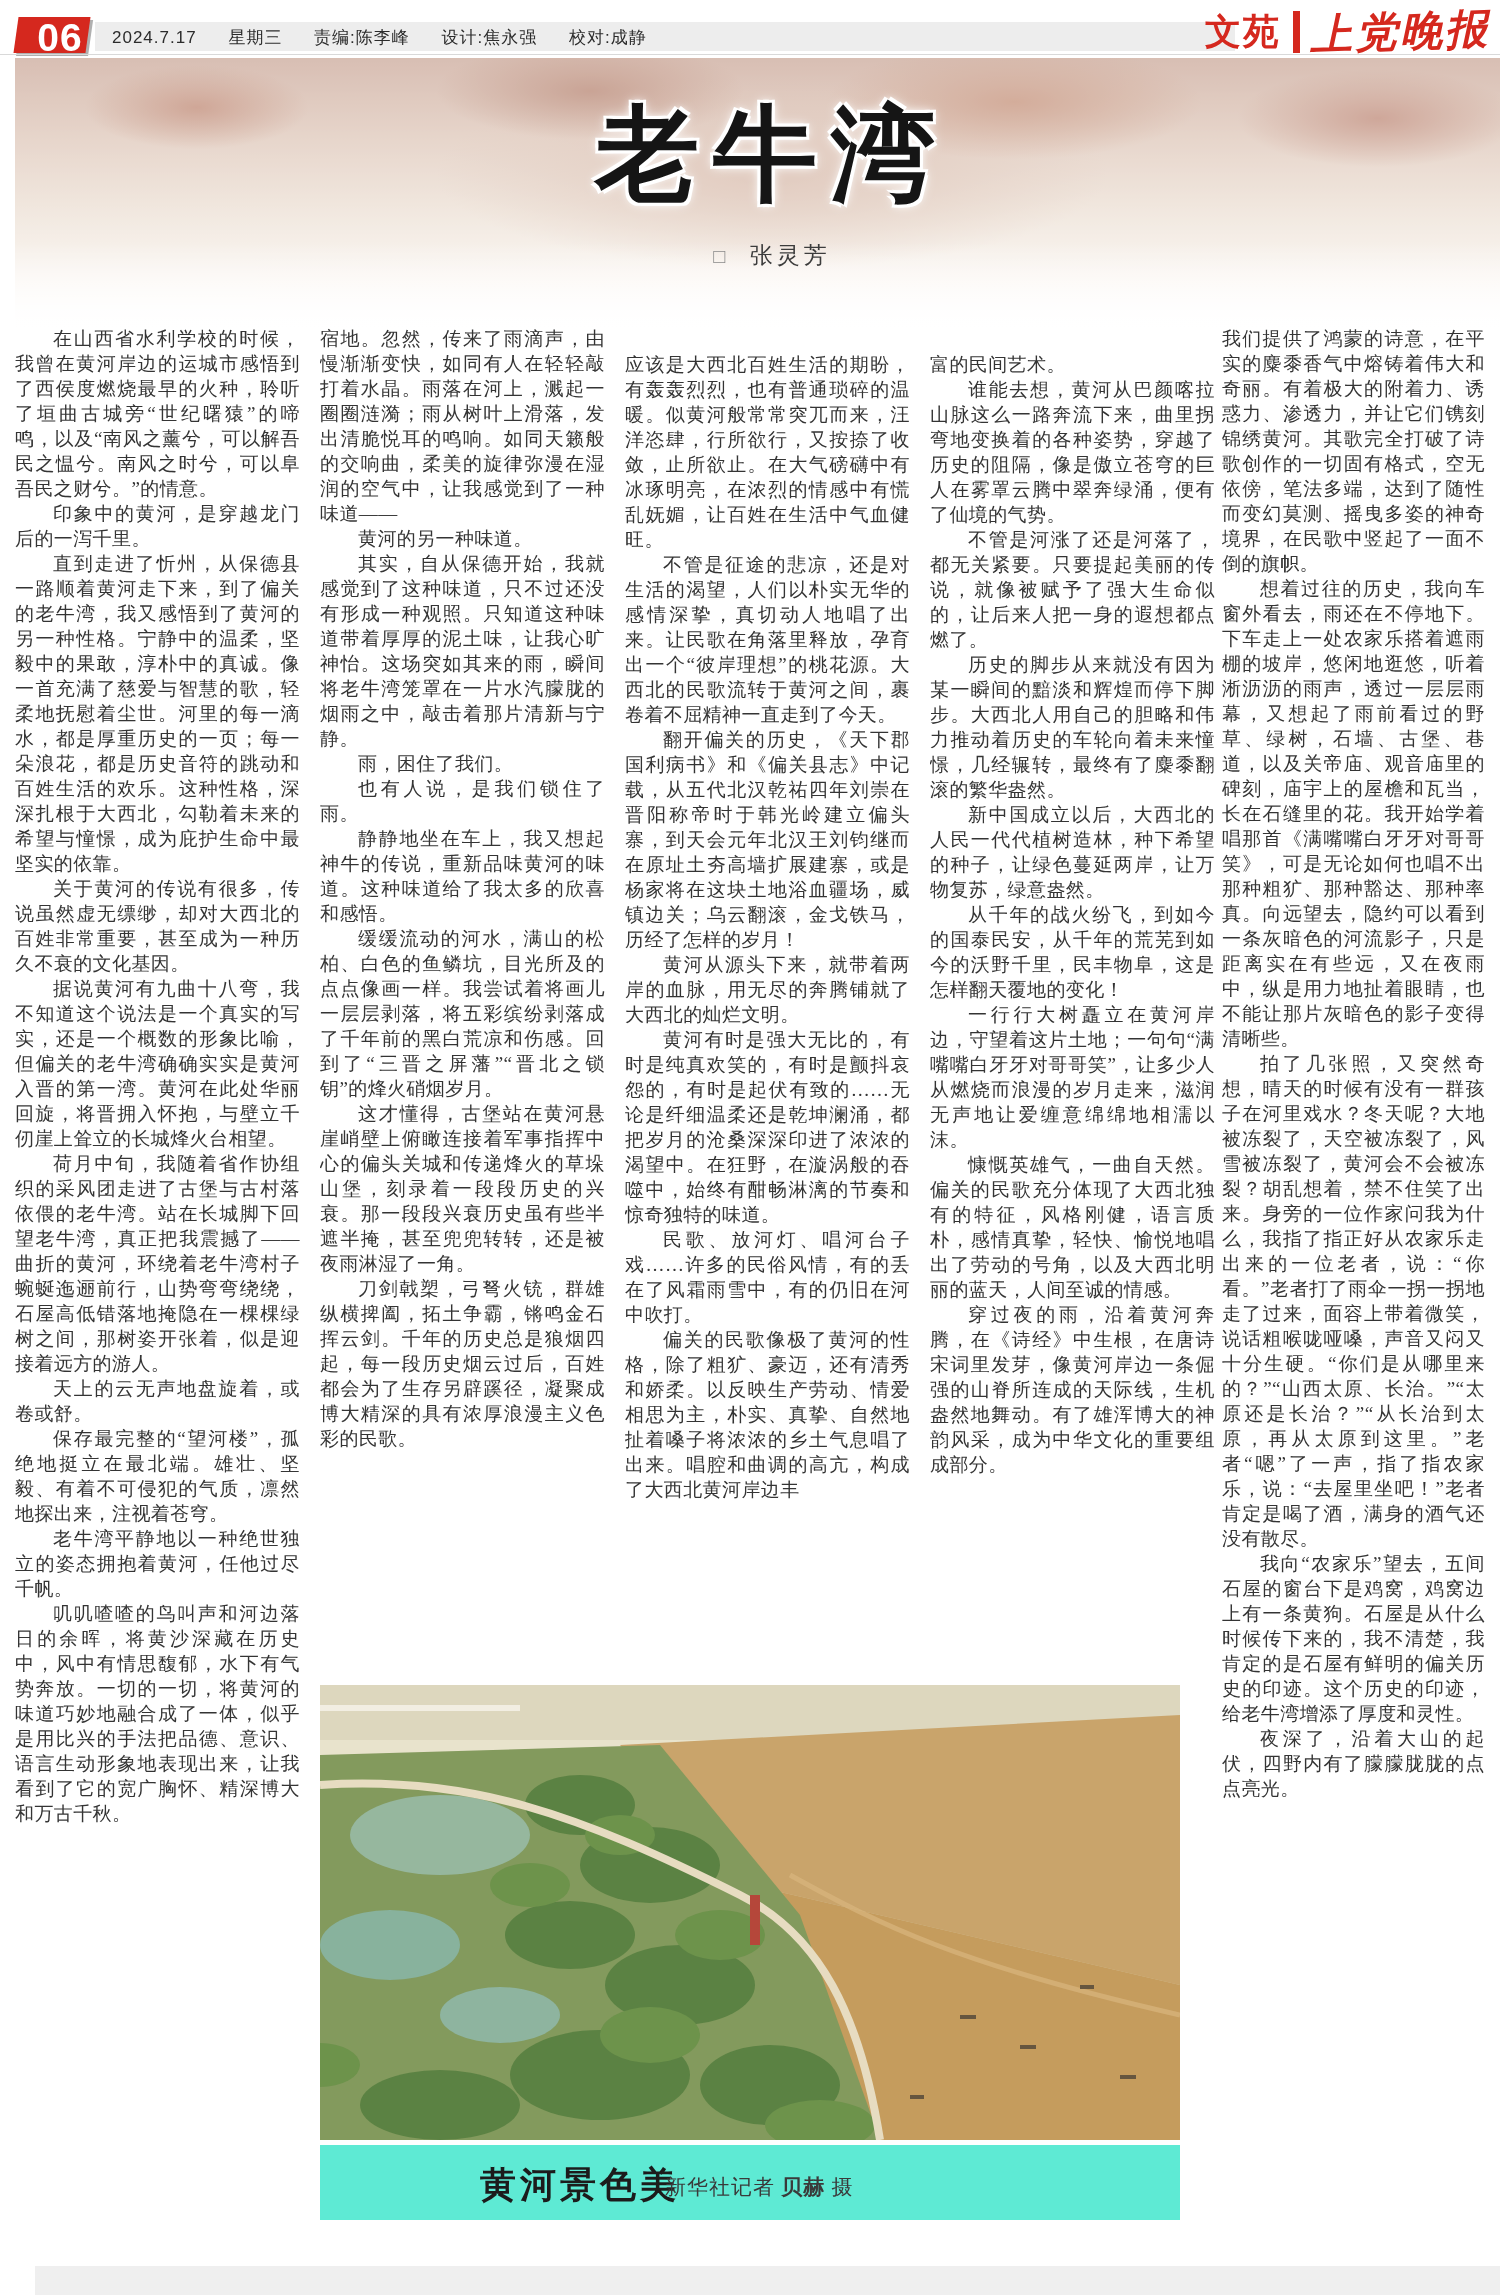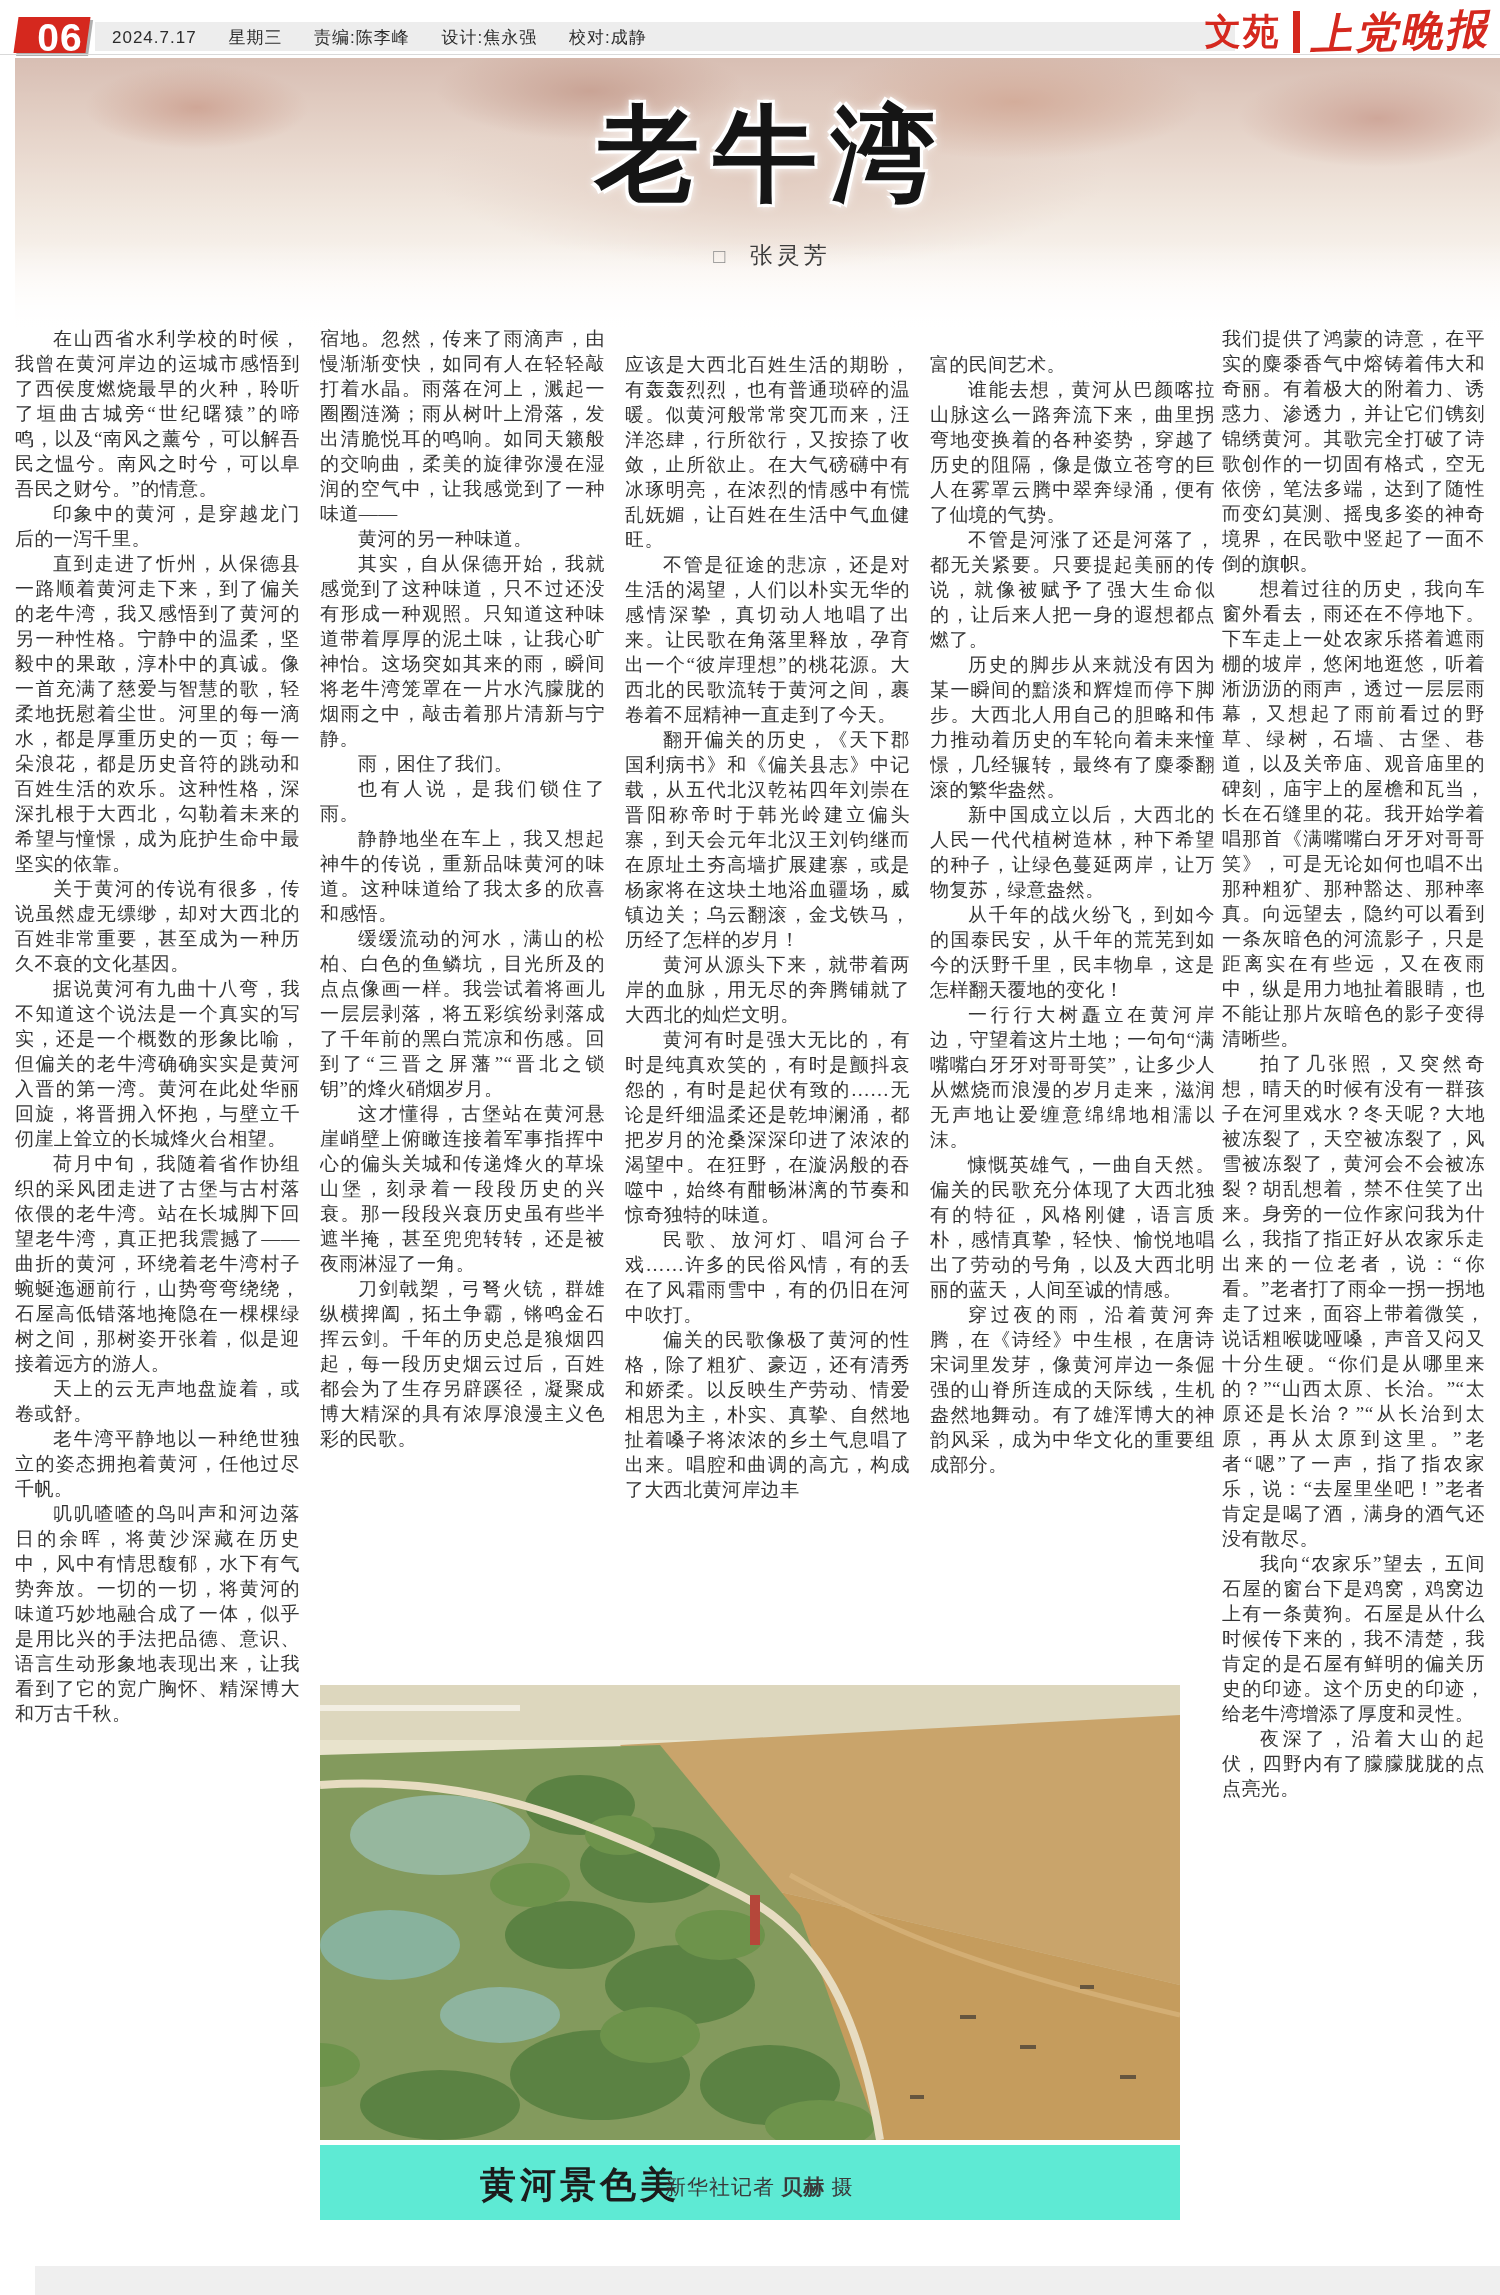--- a/index.html
+++ b/index.html
@@ -93,20 +93,21 @@
   </div>
 
   <div class="col" id="col0">
       <p>在山西省水利学校的时候，我曾在黄河岸边的运城市感悟到了西侯度燃烧最早的火种，聆听了垣曲古城旁“世纪曙猿”的啼鸣，以及“南风之薰兮，可以解吾民之愠兮。南风之时兮，可以阜吾民之财兮。”的情意。</p>
       <p>印象中的黄河，是穿越龙门后的一泻千里。</p>
       <p>直到走进了忻州，从保德县一路顺着黄河走下来，到了偏关的老牛湾，我又感悟到了黄河的另一种性格。宁静中的温柔，坚毅中的果敢，淳朴中的真诚。像一首充满了慈爱与智慧的歌，轻柔地抚慰着尘世。河里的每一滴水，都是厚重历史的一页；每一朵浪花，都是历史音符的跳动和百姓生活的欢乐。这种性格，深深扎根于大西北，勾勒着未来的希望与憧憬，成为庇护生命中最坚实的依靠。</p>
       <p>关于黄河的传说有很多，传说虽然虚无缥缈，却对大西北的百姓非常重要，甚至成为一种历久不衰的文化基因。</p>
       <p>据说黄河有九曲十八弯，我不知道这个说法是一个真实的写实，还是一个概数的形象比喻，但偏关的老牛湾确确实实是黄河入晋的第一湾。黄河在此处华丽回旋，将晋拥入怀抱，与壁立千仞崖上耸立的长城烽火台相望。</p>
       <p>荷月中旬，我随着省作协组织的采风团走进了古堡与古村落依偎的老牛湾。站在长城脚下回望老牛湾，真正把我震撼了——曲折的黄河，环绕着老牛湾村子蜿蜒迤逦前行，山势弯弯绕绕，石屋高低错落地掩隐在一棵棵绿树之间，那树姿开张着，似是迎接着远方的游人。</p>
       <p>天上的云无声地盘旋着，或卷或舒。</p>
+      <p>保存最完整的“望河楼”，孤绝地挺立在最北端。雄壮、坚毅、有着不可侵犯的气质，凛然地探出来，注视着苍穹。</p>
       <p>老牛湾平静地以一种绝世独立的姿态拥抱着黄河，任他过尽千帆。</p>
       <p>叽叽喳喳的鸟叫声和河边落日的余晖，将黄沙深藏在历史中，风中有情思馥郁，水下有气势奔放。一切的一切，将黄河的味道巧妙地融合成了一体，似乎是用比兴的手法把品德、意识、语言生动形象地表现出来，让我看到了它的宽广胸怀、精深博大和万古千秋。</p>
     </div>
   <div class="col" id="col1">
       <p class="cont">宿地。忽然，传来了雨滴声，由慢渐渐变快，如同有人在轻轻敲打着水晶。雨落在河上，溅起一圈圈涟漪；雨从树叶上滑落，发出清脆悦耳的鸣响。如同天籁般的交响曲，柔美的旋律弥漫在湿润的空气中，让我感觉到了一种味道——</p>
       <p>黄河的另一种味道。</p>
       <p>其实，自从保德开始，我就感觉到了这种味道，只不过还没有形成一种观照。只知道这种味道带着厚厚的泥土味，让我心旷神怡。这场突如其来的雨，瞬间将老牛湾笼罩在一片水汽朦胧的烟雨之中，敲击着那片清新与宁静。</p>
       <p>雨，困住了我们。</p>
       <p>也有人说，是我们锁住了雨。</p>
       <p>静静地坐在车上，我又想起神牛的传说，重新品味黄河的味道。这种味道给了我太多的欣喜和感悟。</p>

